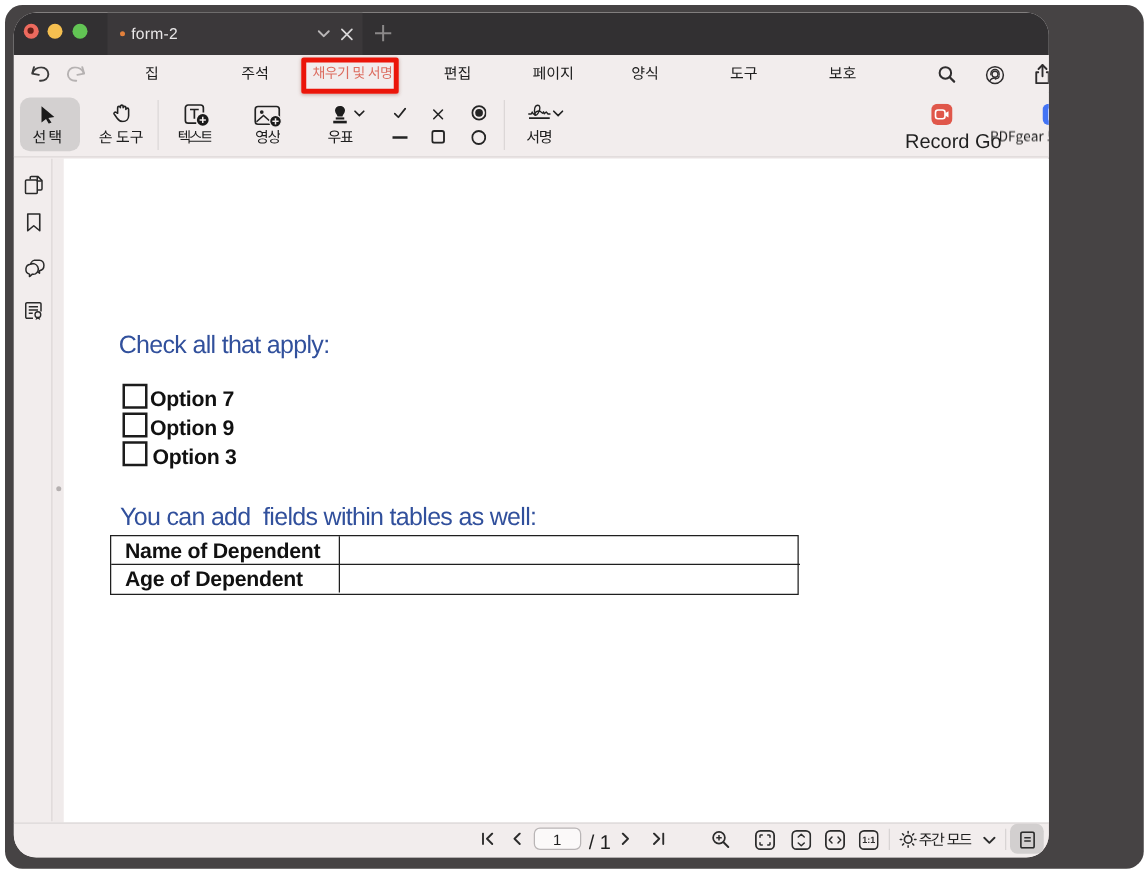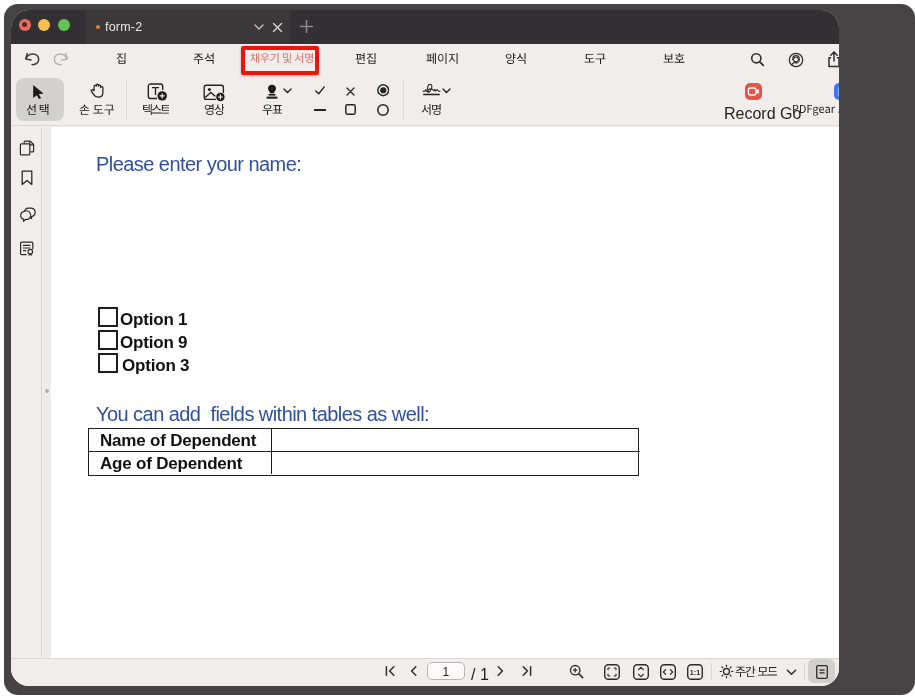--- a/index.html
+++ b/index.html
@@ -233,25 +233,25 @@
 <path d="M13.8 8.2 V2.2 A1 1 0 0 0 12.8 1.2 H2.6 A1 1 0 0 0 1.6 2.2 V12.6 A1 1 0 0 0 2.6 13.6 H7.4" stroke="#2a2a2a" stroke-width="1.2" fill="none"></path>
 <path d="M4 4.4 H11.4 M4 7 H11.4 M4 9.6 H7.2" stroke="#2a2a2a" stroke-width="1.1"></path>
 <circle cx="11.3" cy="10.7" r="2.3" stroke="#2a2a2a" stroke-width="1.1" fill="none"></circle>
 <path d="M10.2 12.6 L9.4 15 L11.3 13.9 L13.2 15 L12.4 12.6" fill="#2a2a2a"></path>
 </svg>
 <div class="abs" id="docarea">
         <div class="abs" id="page"></div>
       </div>
 <div class="abs" style="left:33.6px;top:378.5px;width:4px;height:4px;border-radius:2px;background:#b5b0b0"></div>
 <div class="abs" style="left:883.7px;top:379px;width:4.6px;height:4.6px;border-radius:3px;background:#c6c2c2"></div>
-<div class="abs blue t" style="left:84.5px;top:144.3px;line-height:20px">Please enter your name:</div>
+<div class="abs blue t" style="left:84.3px;top:256.2px;line-height:20px">Check all that apply:</div>
 <div class="abs cb" style="left:87px;top:297px"></div>
 <div class="abs cb" style="left:87px;top:320px"></div>
 <div class="abs cb" style="left:87px;top:343px"></div>
-<div class="abs bold17 t" style="left:108.5px;top:301.0px;line-height:17px">Option 1</div>
+<div class="abs bold17 t" style="left:108.5px;top:301.0px;line-height:17px">Option 7</div>
 <div class="abs bold17 t" style="left:108.5px;top:324.0px;line-height:17px">Option 9</div>
 <div class="abs bold17 t" style="left:111px;top:347.0px;line-height:17px">Option 3</div>
 <div class="abs" style="left:77px;top:417.5px;width:551px;height:48px;border:1.4px solid #1f1f1f">
 <div class="abs" style="left:181.6px;top:0;width:1.2px;height:45.2px;background:#1f1f1f"></div>
 <div class="abs" style="left:0;top:22.6px;width:551px;height:1.2px;background:#1f1f1f"></div>
 <div class="abs bold17 t" style="left:11px;top:3.3px;line-height:17px">Name of Dependent</div>
 <div class="abs bold17 t" style="left:11px;top:26.9px;line-height:17px">Age of Dependent</div>
 </div>
 <div class="abs blue t" style="left:85px;top:393.8px;line-height:20px">You can add&nbsp; fields within tables as well:</div>
 <svg class="abs" style="left:829px;top:595px" width="33" height="33" viewBox="0 0 33 33">

